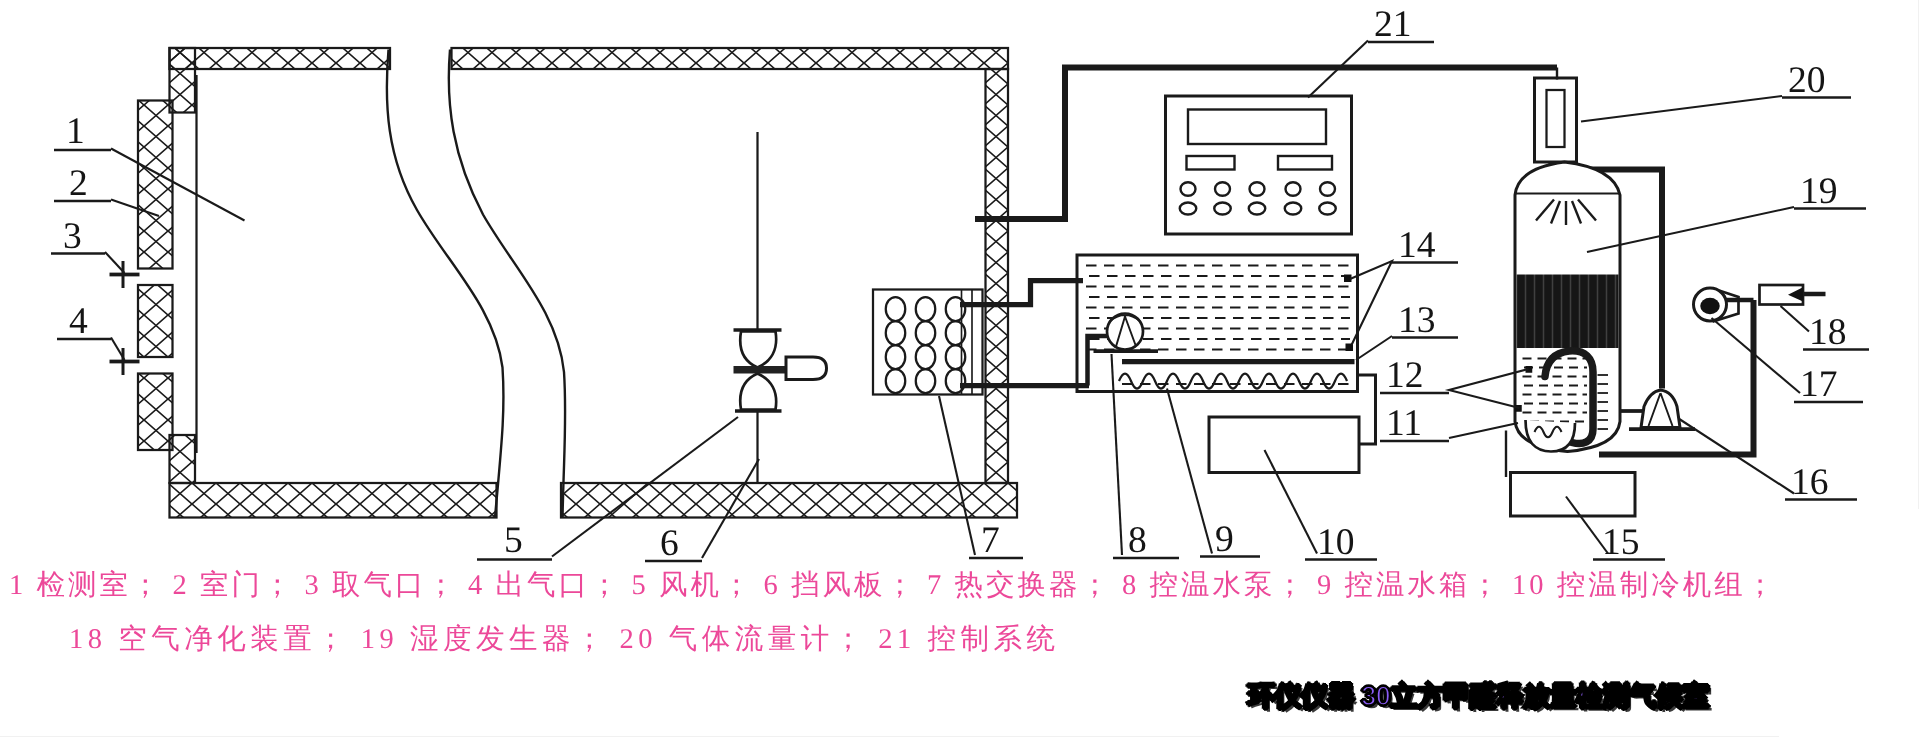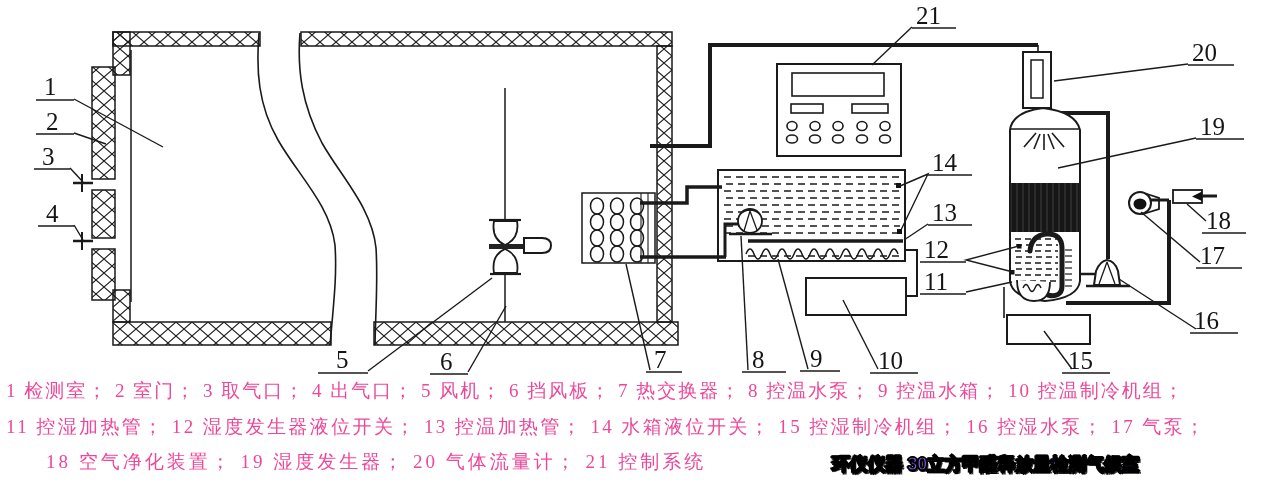--- a/index.html
+++ b/index.html
@@ -296,19 +296,18 @@
     <text x="1200" y="264">17</text>
     <text x="1206" y="229">18</text>
     <text x="1200" y="135">19</text>
     <text x="1192" y="61">20</text>
     <text x="916" y="24">21</text>
   </g>
 </svg>
 
   <div class="legend">
     <div class="l1">1 检测室； 2 室门； 3 取气口； 4 出气口； 5 风机； 6 挡风板； 7 热交换器； 8 控温水泵； 9 控温水箱； 10 控温制冷机组；</div>
-    <div class="l2">11 控湿加热管； 12 湿度发生器液位开关； 13 控温加热管； 14 水箱液位开关； 15 控湿制冷机组； 16 控湿水泵； 17 气泵；</div>
     <div class="l3">18 空气净化装置； 19 湿度发生器； 20 气体流量计； 21 控制系统</div>
   </div>
 
   <div class="watermark">环仪仪器 30立方甲醛释放量检测气候室</div>
 
 </div>
 
 </body></html>

